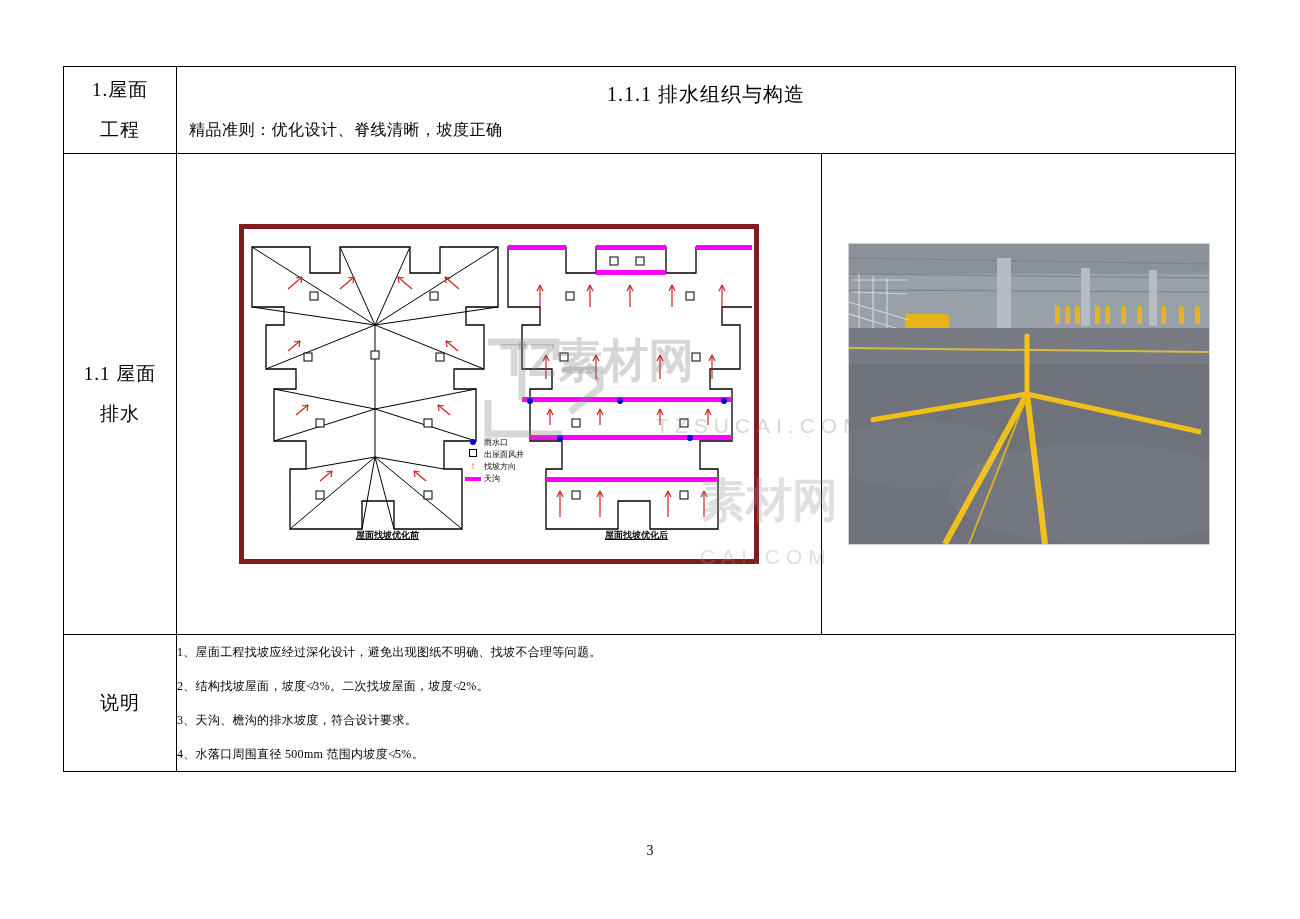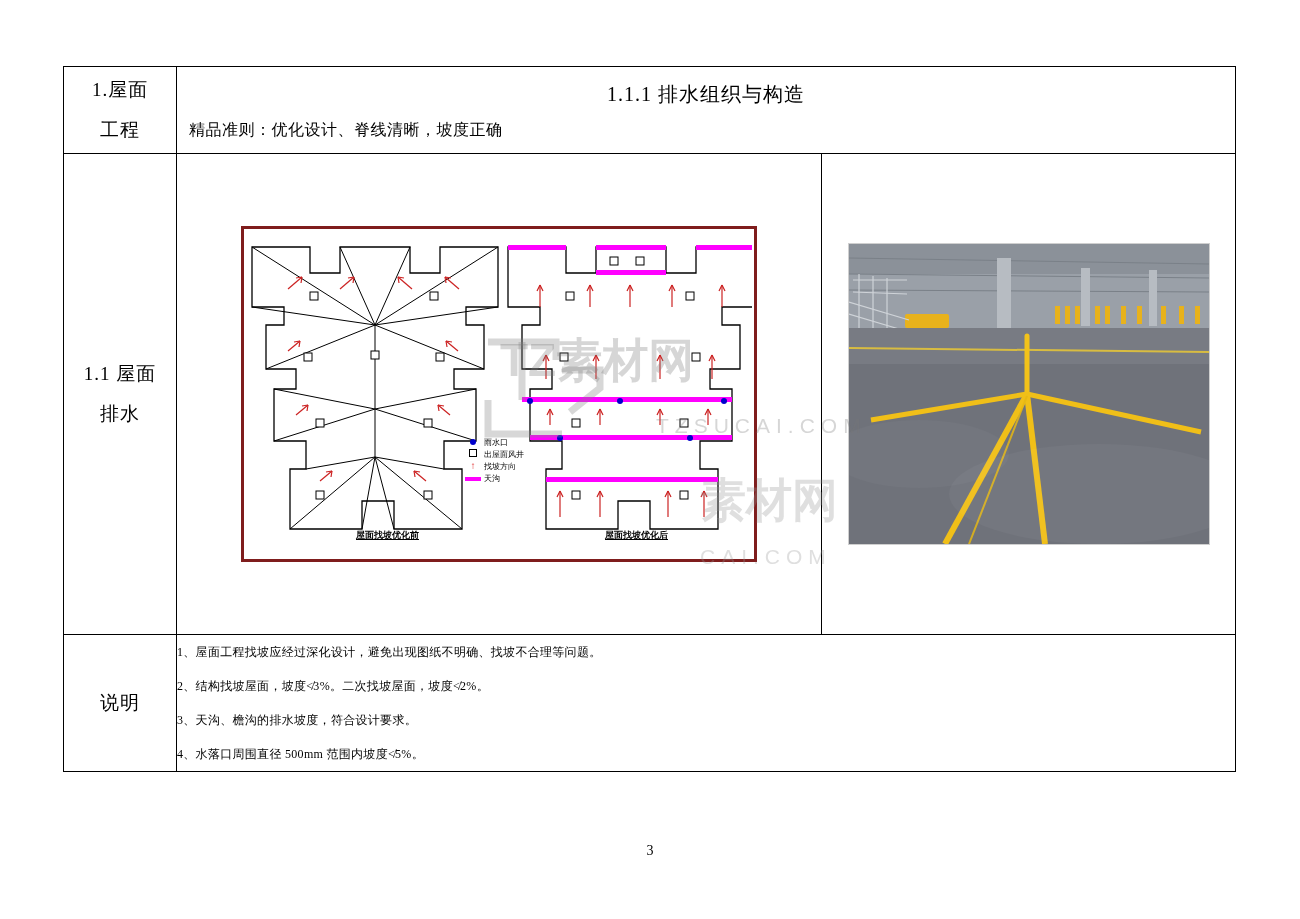--- a/index.html
+++ b/index.html
@@ -70,21 +70,21 @@
   }
   .cell-left-img { width: 645px; }
   .cell-right-img { width: 414px; }
 
   
   .drawing-wrap {
     position: relative;
     width: 510px;
     height: 330px;
     margin: 0 auto;
-    border: 3px solid #7f1d1d;
+    border: 5px solid #7f1d1d;
     background: #ffffff;
   }
   .drawing-wrap svg { display: block; }
 
   .legend {
     position: absolute;
     left: 218px;
     top: 208px;
     font-size: 8px;
     font-family: "Liberation Sans", sans-serif;

